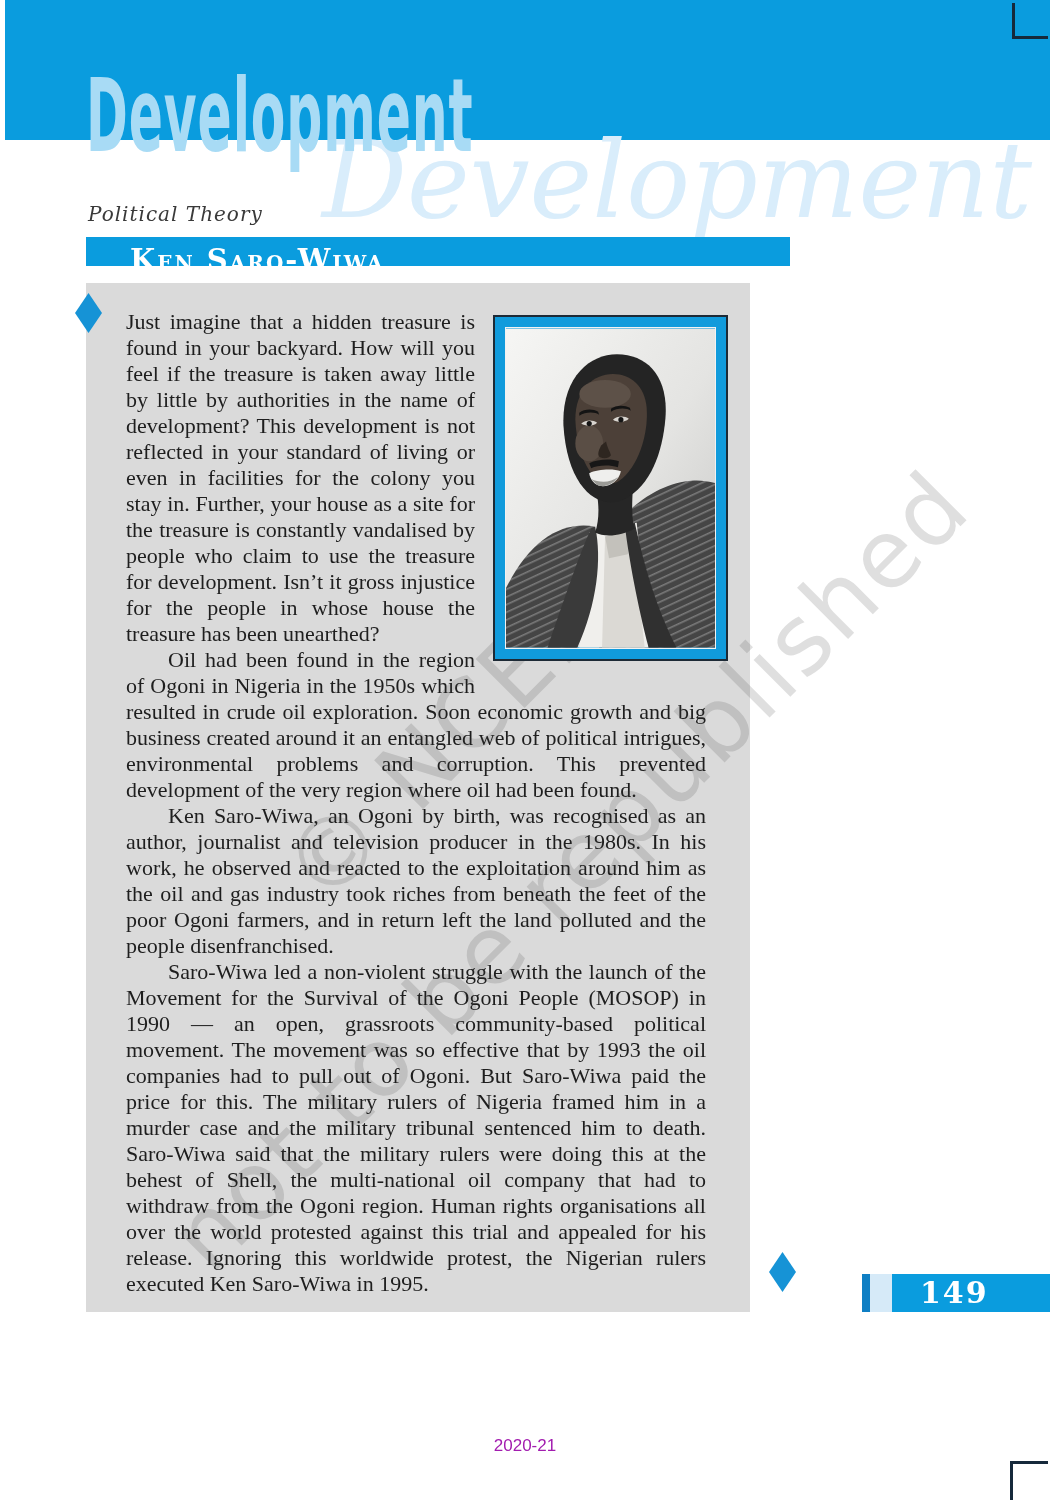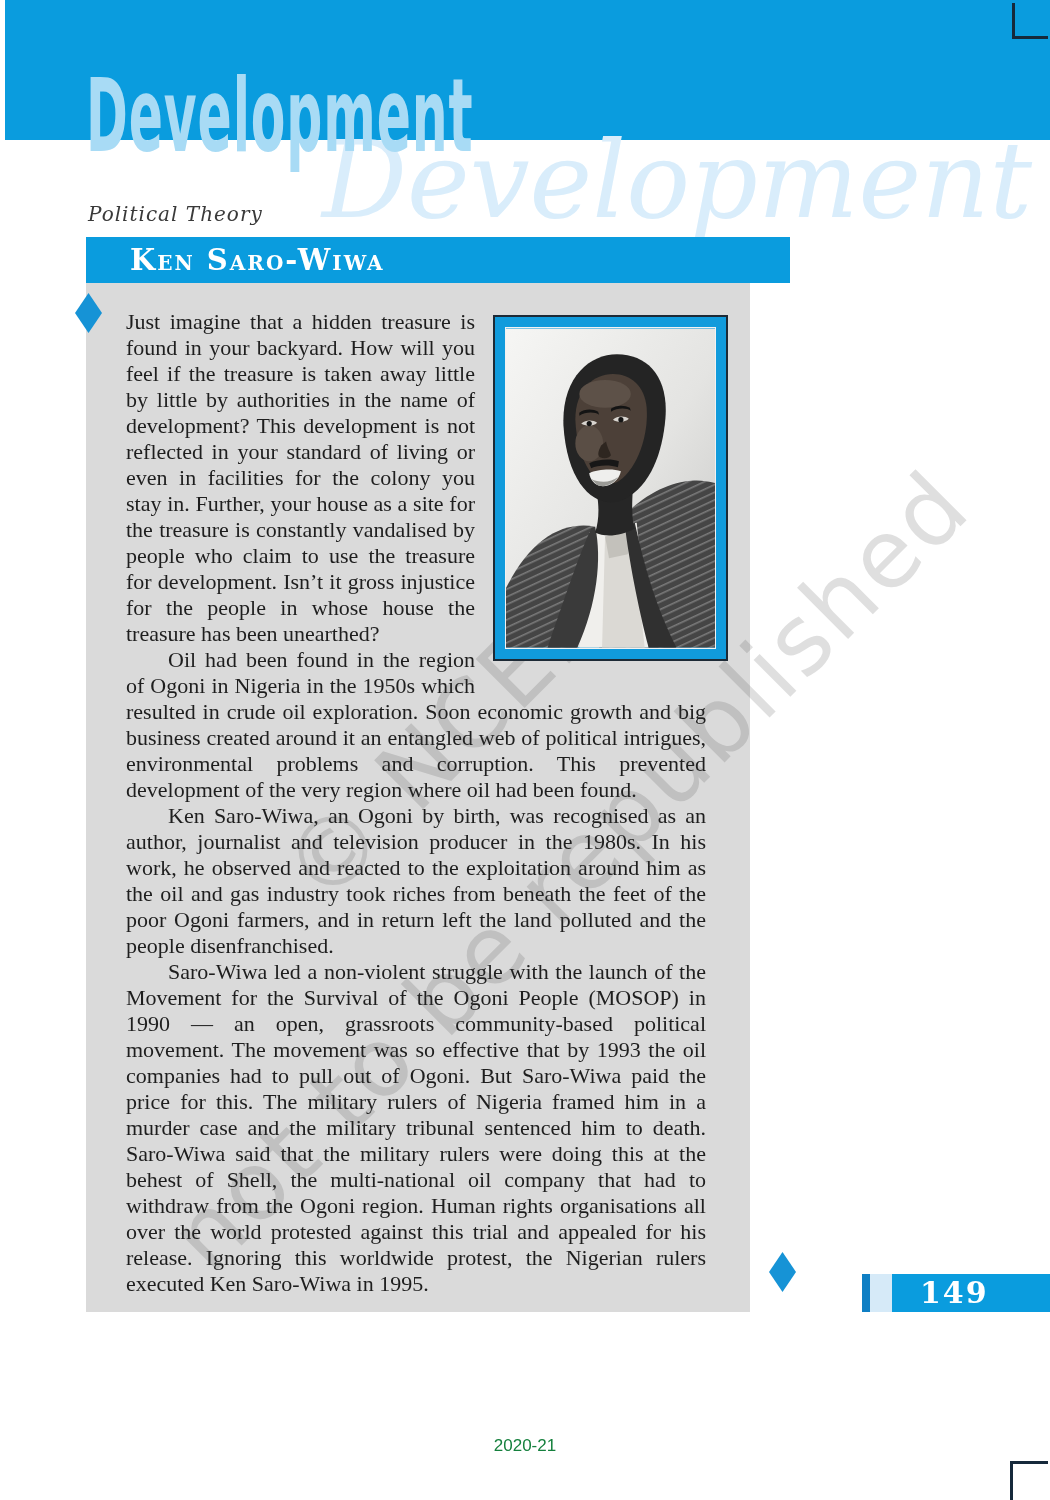--- a/index.html
+++ b/index.html
@@ -24,21 +24,21 @@
            letter-spacing:1px;margin-top:8px;}
 
   
   .diag-wm{position:absolute;left:-96px;top:479px;width:1500px;height:360px;z-index:1;
            transform:rotate(-45deg);transform-origin:center center;pointer-events:none;
            font-family:"DejaVu Sans",sans-serif;font-size:95px;line-height:180px;
            letter-spacing:3px;color:#3c3c3c;opacity:0.16;white-space:nowrap;}
   .diag-wm .l1{padding-left:340px;}
 
   
-  .ken-bar{position:absolute;left:86px;top:237px;width:704px;height:46px;background:#0A9CDE;z-index:2;}
+  .ken-bar{position:absolute;left:86px;top:237px;width:704px;height:29px;background:#0A9CDE;z-index:2;}
   .ken-bar span{display:block;padding-left:44px;line-height:46px;color:#ffffff;
                 font-family:"DejaVu Serif",serif;font-weight:bold;font-size:29px;
                 font-variant:small-caps;letter-spacing:2px;}
 
   
   .story-box{position:absolute;left:86px;top:283px;width:664px;height:1029px;background:#DADADA;
              box-sizing:border-box;padding:26px 22px 16px 40px;}
   .story-box p{margin:0 22px 0 0;text-align:justify;font-size:22px;line-height:26px;color:#1E1E1E;
                text-indent:42px;font-family:"Liberation Serif",serif;}
   .story-box p.first{text-indent:0;}
@@ -56,21 +56,21 @@
   
   .badge{position:absolute;left:862px;top:1274px;height:38px;z-index:2;display:flex;}
   .badge .bar{width:8px;height:38px;background:#0F7FC4;}
   .badge .light{width:22px;height:38px;background:#D6EAF8;}
   .badge .num{width:180px;height:38px;background:#0A9CDE;color:#ffffff;
               font-family:"DejaVu Serif",serif;font-weight:bold;font-size:30px;line-height:38px;
               padding-left:28px;letter-spacing:2px;box-sizing:border-box;}
 
   
   .footer{position:absolute;left:0;top:1436px;width:1050px;text-align:center;
-          font-family:"Liberation Sans",sans-serif;font-size:17px;color:#15803d;}
+          font-family:"Liberation Sans",sans-serif;font-size:17px;color:#a21caf;}
 
   
   .crop{position:absolute;background:#16293B;z-index:4;}
   .crop.tr-v{left:1012px;top:3px;width:3px;height:36px;}
   .crop.tr-h{left:1012px;top:36px;width:36px;height:3px;}
   .crop.br-h{left:1010px;top:1461px;width:38px;height:3px;}
   .crop.br-v{left:1010px;top:1461px;width:3px;height:39px;}
 </style>
 </head>
 <body>

